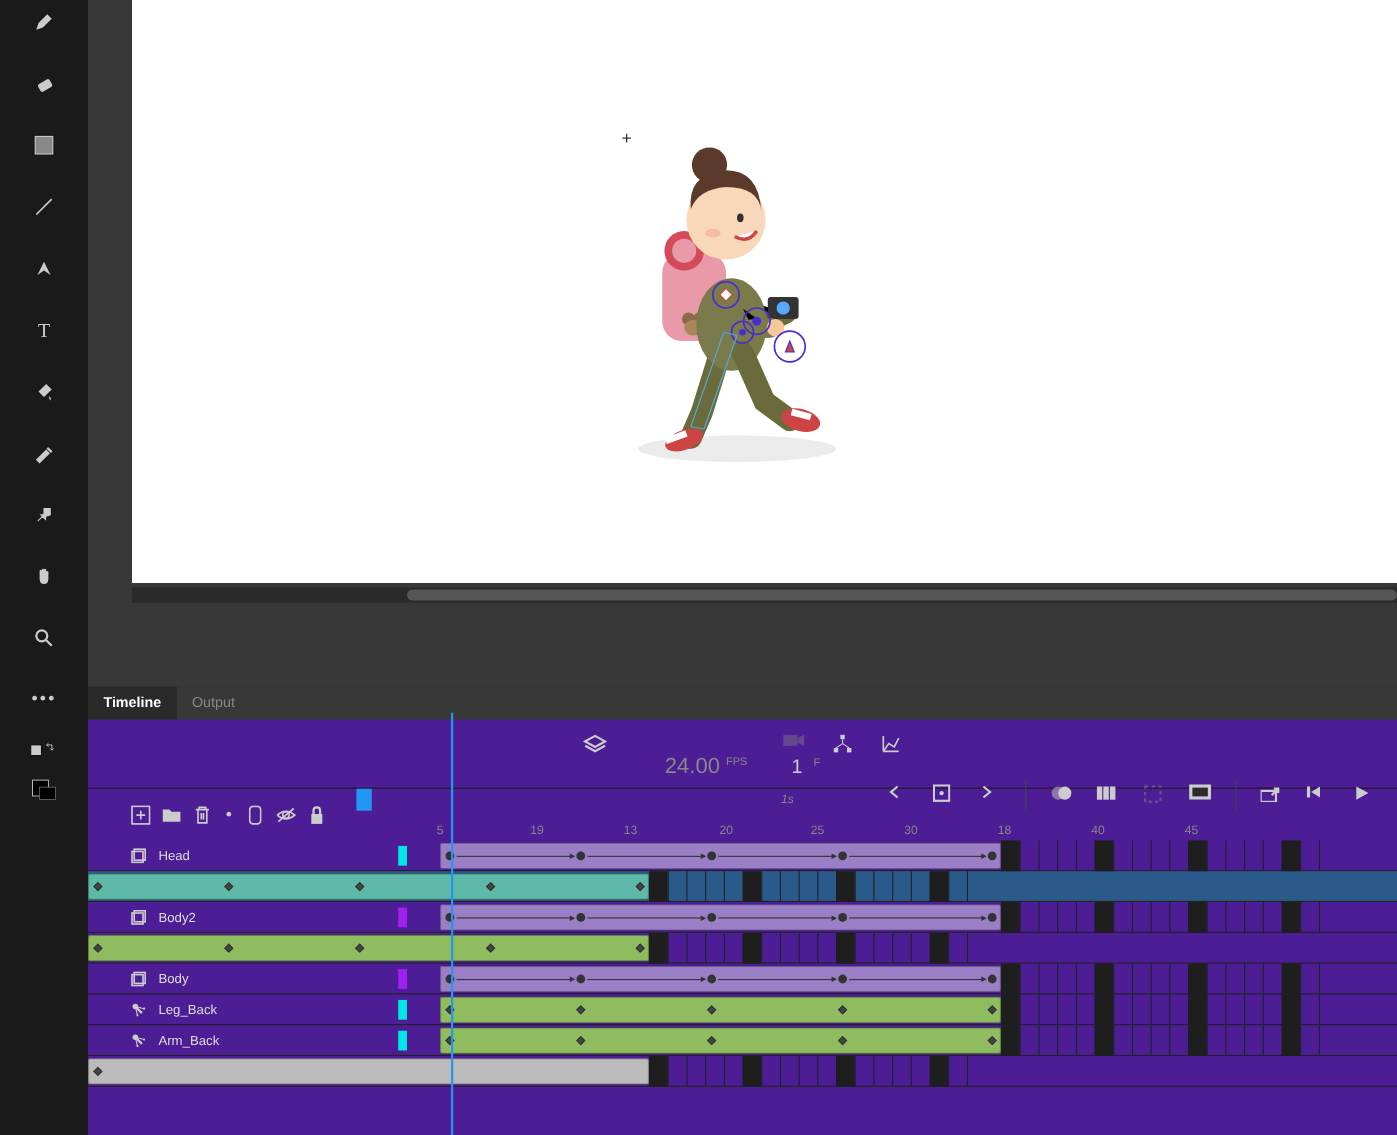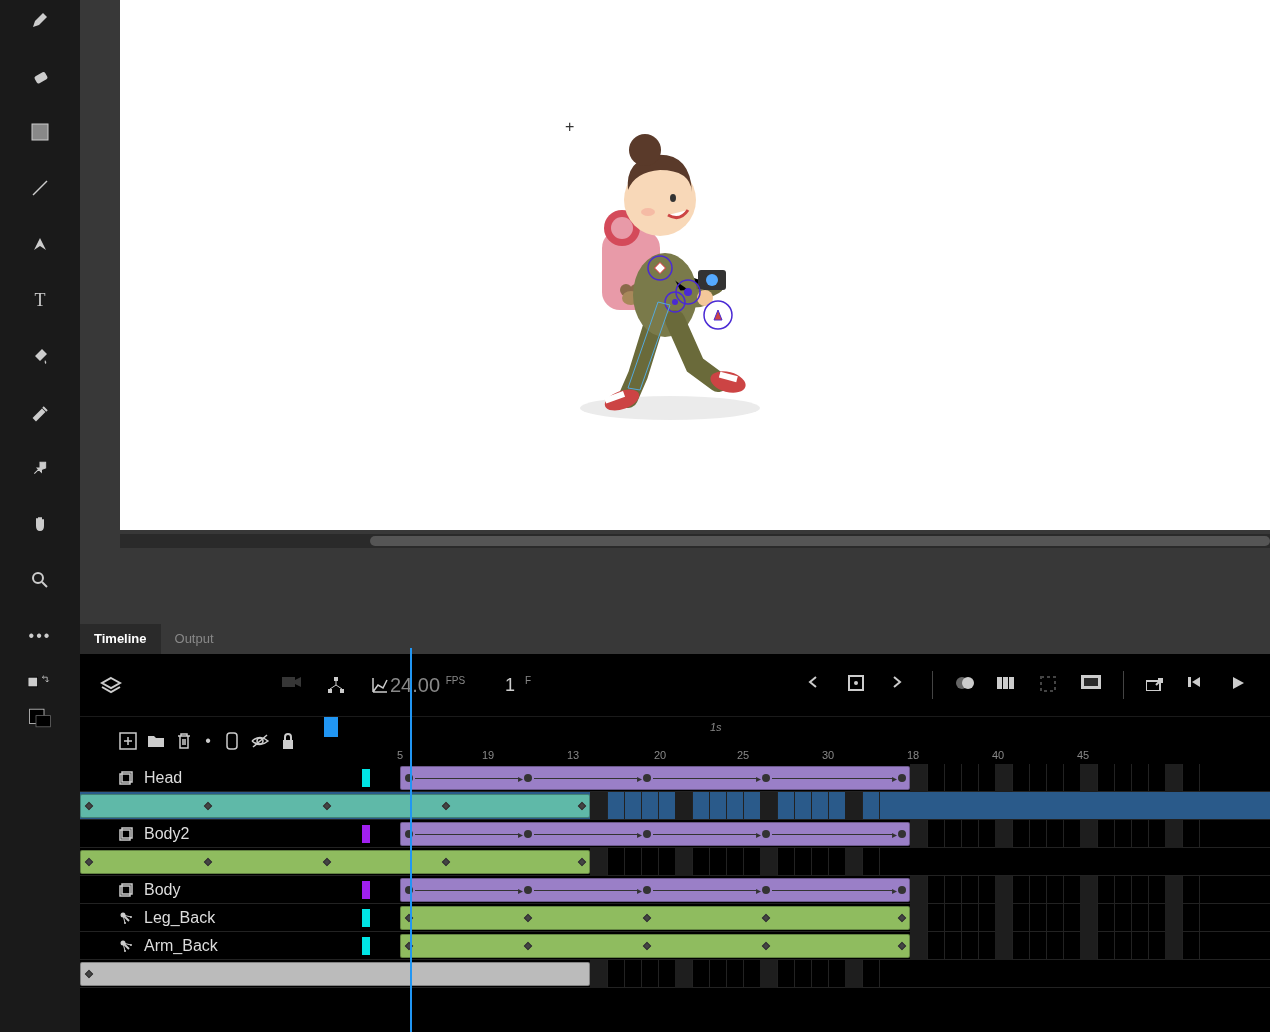--- a/index.html
+++ b/index.html
@@ -6,25 +6,25 @@
 body { background: #1a1a1a; width: 1270px; height: 1032px; overflow: hidden; color: #ccc; }
 .app { display: flex; height: 100%; }
 .toolbar { width: 80px; background: #1a1a1a; display: flex; flex-direction: column; align-items: center; padding-top: 8px; gap: 32px; }
 .toolbar .tool { width: 24px; height: 24px; display: flex; align-items: center; justify-content: center; cursor: pointer; }
 .main { flex: 1; display: flex; flex-direction: column; }
 .canvas-area { flex: 1; background: #383838; padding: 0 0 0 40px; position: relative; }
 .canvas { background: white; height: 530px; margin-left: 0; position: relative; overflow: hidden; }
 .crosshair { position: absolute; font-size: 16px; color: #333; }
 .scrollbar-h { height: 14px; background: #2a2a2a; margin-top: 4px; position: relative; }
 .scrollbar-thumb { position: absolute; left: 250px; right: 0; top: 2px; height: 10px; background: #555; border-radius: 5px; }
-.timeline-panel { height: 408px; background: #000000; }
+.timeline-panel { height: 408px; background: #4c1d95; }
 .panel-tabs { display: flex; background: #383838; height: 30px; align-items: center; }
 .panel-tab { padding: 0 14px; height: 30px; line-height: 30px; font-size: 13px; color: #888; cursor: pointer; }
 .panel-tab.active { background: #2a2a2a; color: #fff; font-weight: bold; }
-.timeline-header { height: 62px; display: flex; align-items: center; padding: 12px 20px; }
+.timeline-header { height: 62px; display: flex; align-items: center; padding: 12px 20px; flex-direction: column; }
 .tl-left { width: 290px; display: flex; align-items: center; gap: 24px; }
 .tl-icon { width: 20px; height: 20px; cursor: pointer; }
 .tl-center { display: flex; align-items: center; gap: 30px; color: #888; }
 .fps-display { font-size: 20px; color: #888; }
 .fps-label { font-size: 10px; vertical-align: super; }
 .frame-display { font-size: 18px; color: #ccc; margin-left: 10px; }
 .frame-label { font-size: 10px; vertical-align: super; color: #888; margin-left: 10px; }
 .tl-right { margin-left: auto; display: flex; align-items: center; gap: 22px; }
 .tl-divider { width: 1px; height: 28px; background: #444; }
 .layer-controls { height: 48px; display: flex; align-items: center; padding: 0 14px 0 34px; border-top: 1px solid #1a1a1a; }
@@ -32,21 +32,21 @@
 .ruler-area { flex: 1; position: relative; height: 48px; margin-left: 20px; }
 .playhead-top { position: absolute; left: 2px; top: 0; width: 14px; height: 20px; background: #2196f3; }
 .ruler { position: absolute; bottom: 0; left: 0; right: 0; height: 22px; display: flex; color: #888; font-size: 11px; }
 .ruler-mark { position: absolute; bottom: 4px; }
 .time-label { position: absolute; top: 4px; font-size: 11px; font-style: italic; color: #888; }
 .layers { }
 .layer-row { height: 28px; display: flex; align-items: center; border-bottom: 1px solid #222; }
 .layer-row.selected { background: #2a5a8a; }
 .layer-info { width: 320px; display: flex; align-items: center; padding-left: 38px; gap: 10px; }
 .layer-icon { width: 16px; height: 16px; display: flex; align-items: center; justify-content: center; }
-.layer-name { font-size: 16px; color: #ddd; }
+.layer-name { font-size: 12px; color: #ddd; }
 .layer-color { width: 8px; height: 18px; margin-left: auto; margin-right: 30px; }
 .track-area { flex: 1; position: relative; height: 28px; }
 .track { position: absolute; top: 2px; height: 24px; border-radius: 2px; }
 .kf { position: absolute; width: 8px; height: 8px; background: #333; border-radius: 50%; top: 50%; transform: translate(-50%, -50%); }
 .kf.diamond { width: 6px; height: 6px; transform: translate(-50%, -50%) rotate(45deg); border-radius: 0; background: #444; border: 1px solid #333; }
 .playhead-line { position: absolute; left: 410px; top: 648px; width: 2px; height: 384px; background: #2196f3; z-index: 10; }
 .arrow-line { position: absolute; top: 50%; height: 1px; background: #333; }
 .arrow-head { position: absolute; top: 50%; transform: translateY(-50%); font-size: 10px; color: #333; }
 .grid-col { position: absolute; top: 0; bottom: 0; width: 1px; background: #222; }
 .grid-col.thick { background: #1e1e1e; width: 17px; }

